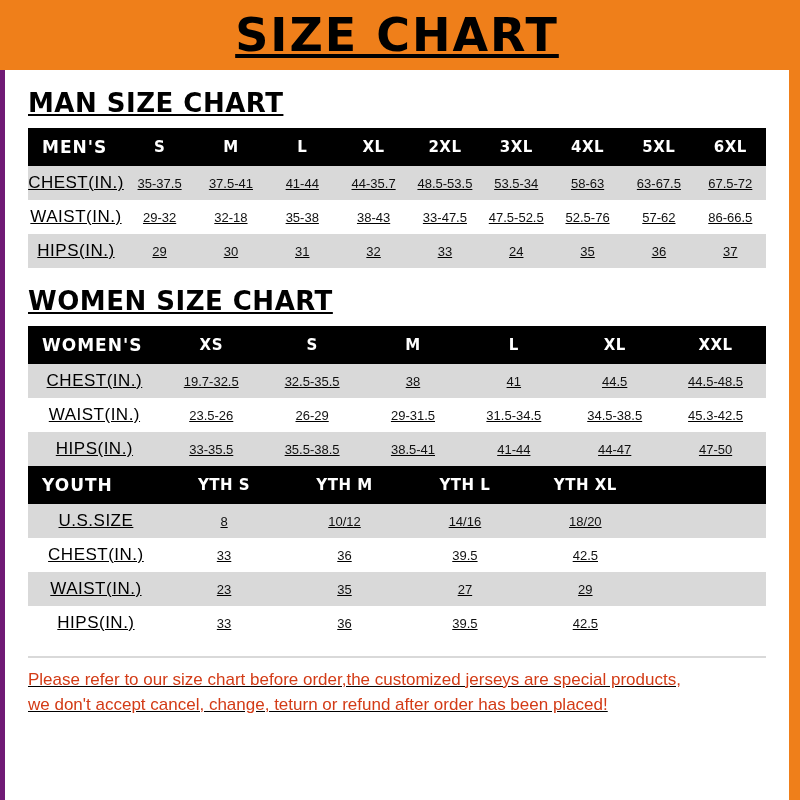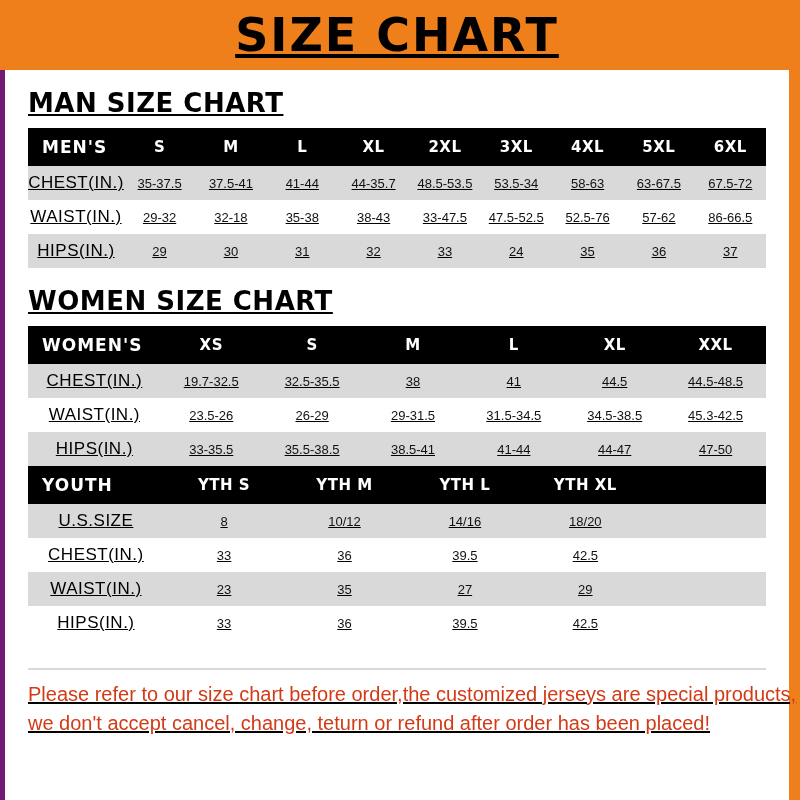--- a/index.html
+++ b/index.html
@@ -90,26 +90,26 @@
   }
   tbody tr.plain td {
     background: #ffffff;
   }
   .men-col-first { width: 13%; }
   .women-col-first { width: 18%; }
   .youth-col-first { width: 22%; }
   .youth-col { width: 19.5%; }
   .youth-spacer { width: 19.5%; }
   .footer-note {
-    margin-top: 28px;
+    margin-top: 16px;
     border-top: 2px solid #d9d9d9;
     padding-top: 10px;
     color: #d33b16;
     font-family: "Liberation Sans", sans-serif;
-    font-size: 20px;
+    font-size: 17px;
     line-height: 1.45;
     text-align: left;
   }
   .footer-note div { white-space: nowrap; }
 </style>
 </head>
 <body>
 
 <div class="page">
 

